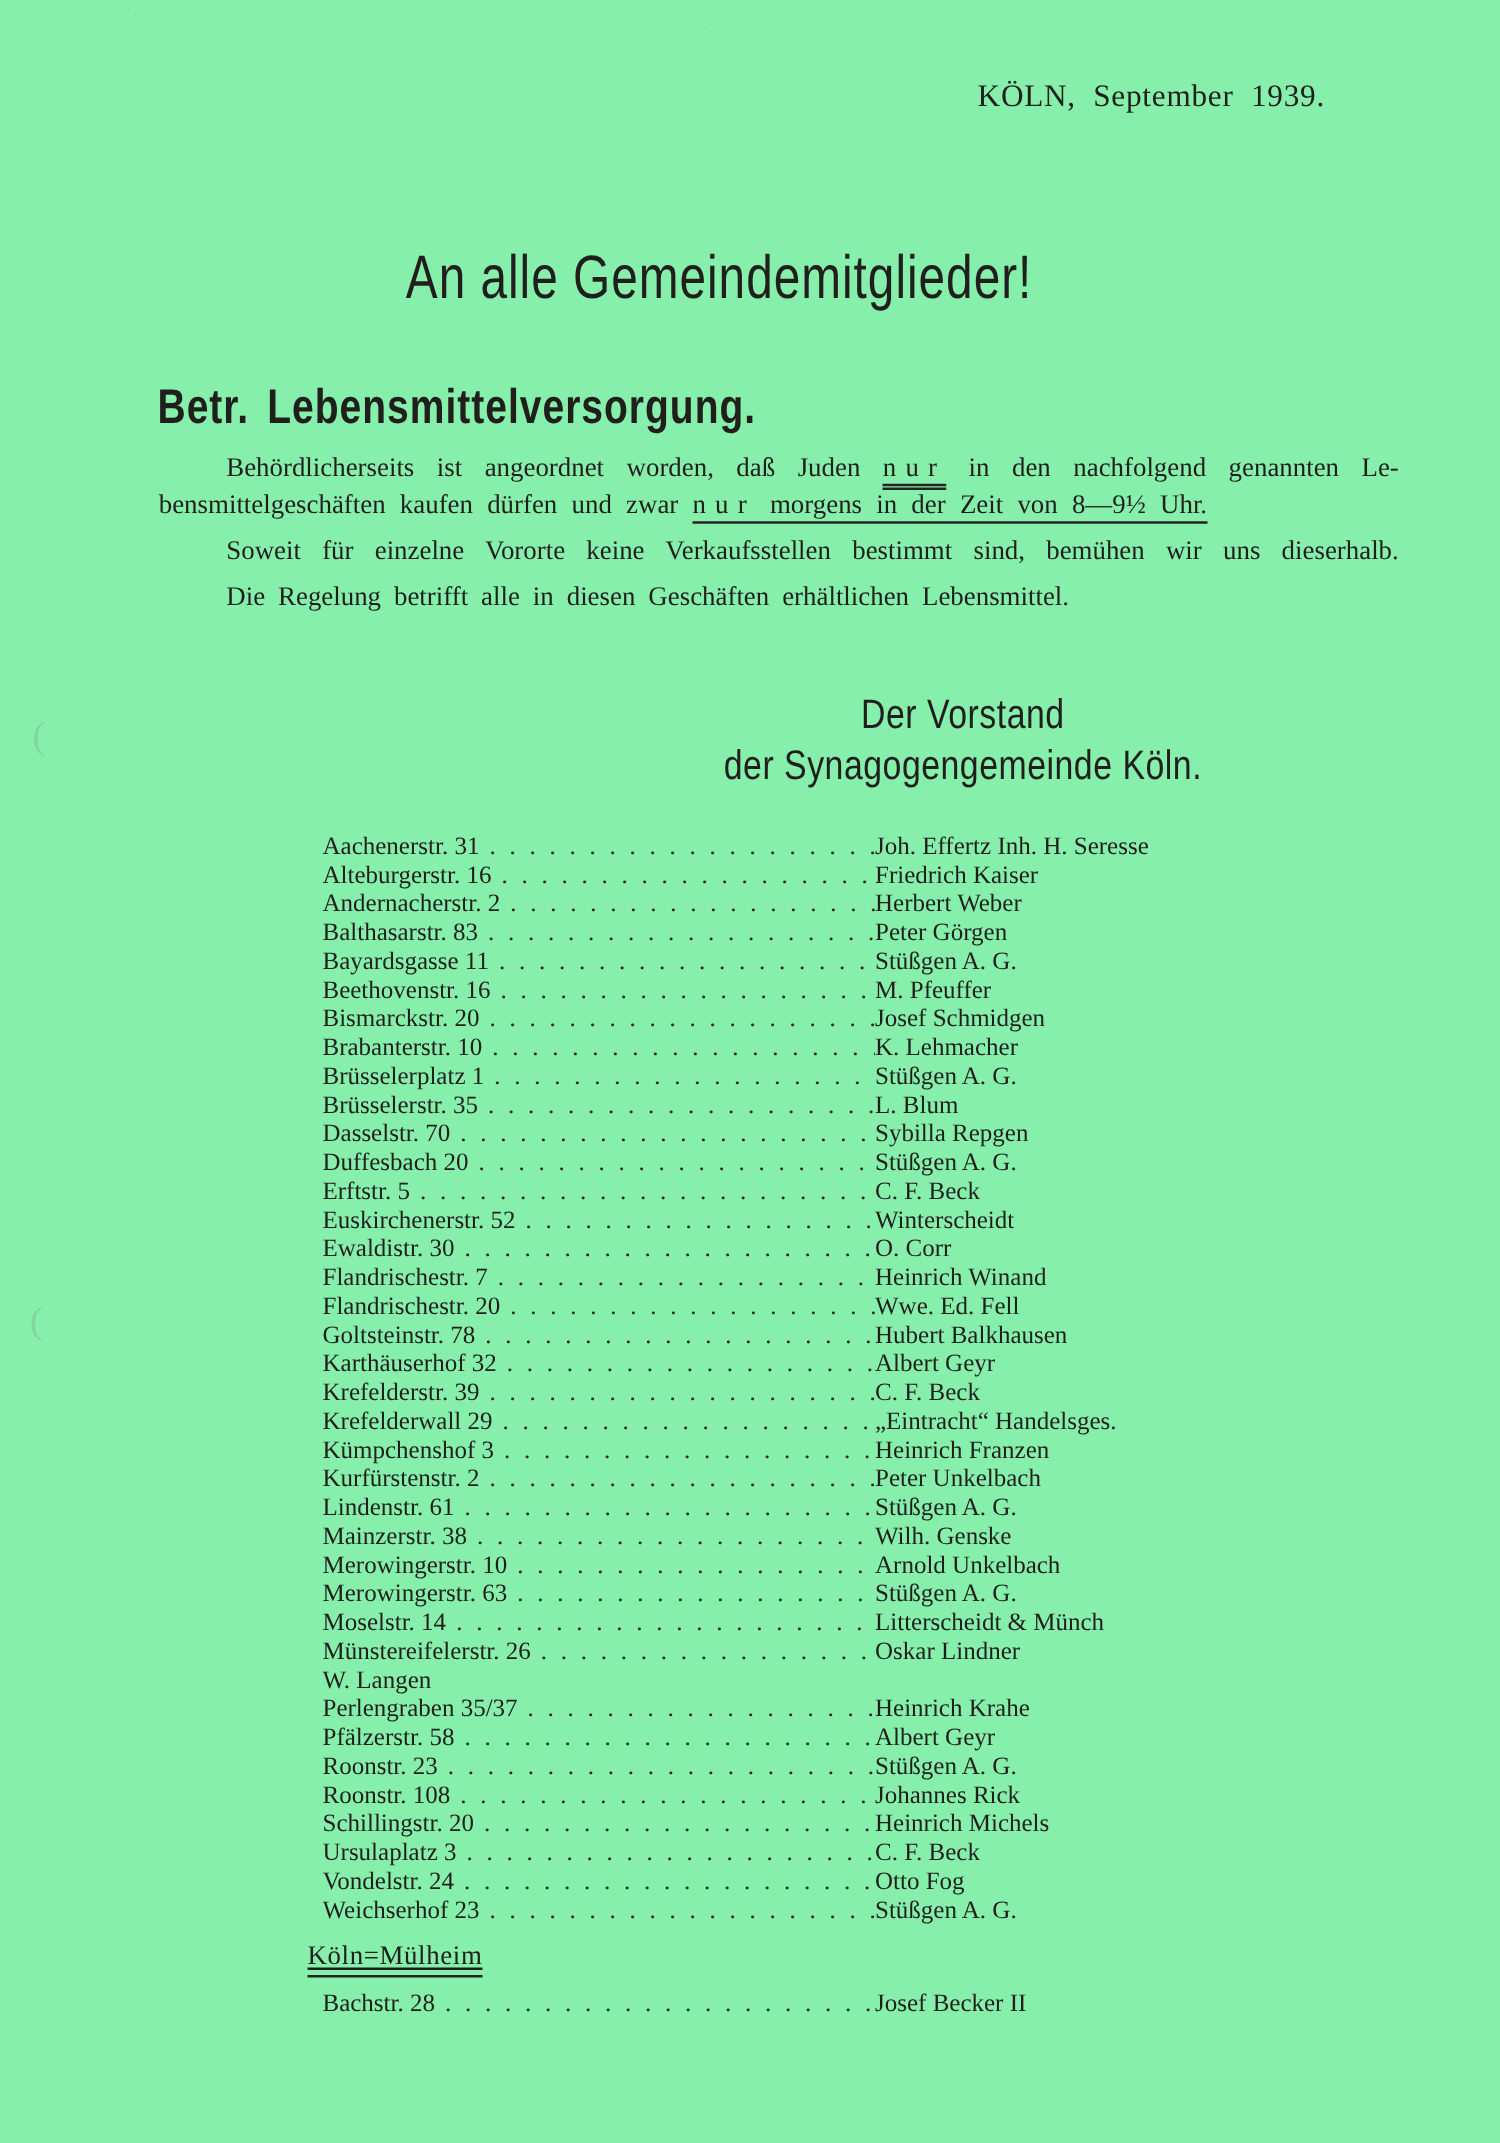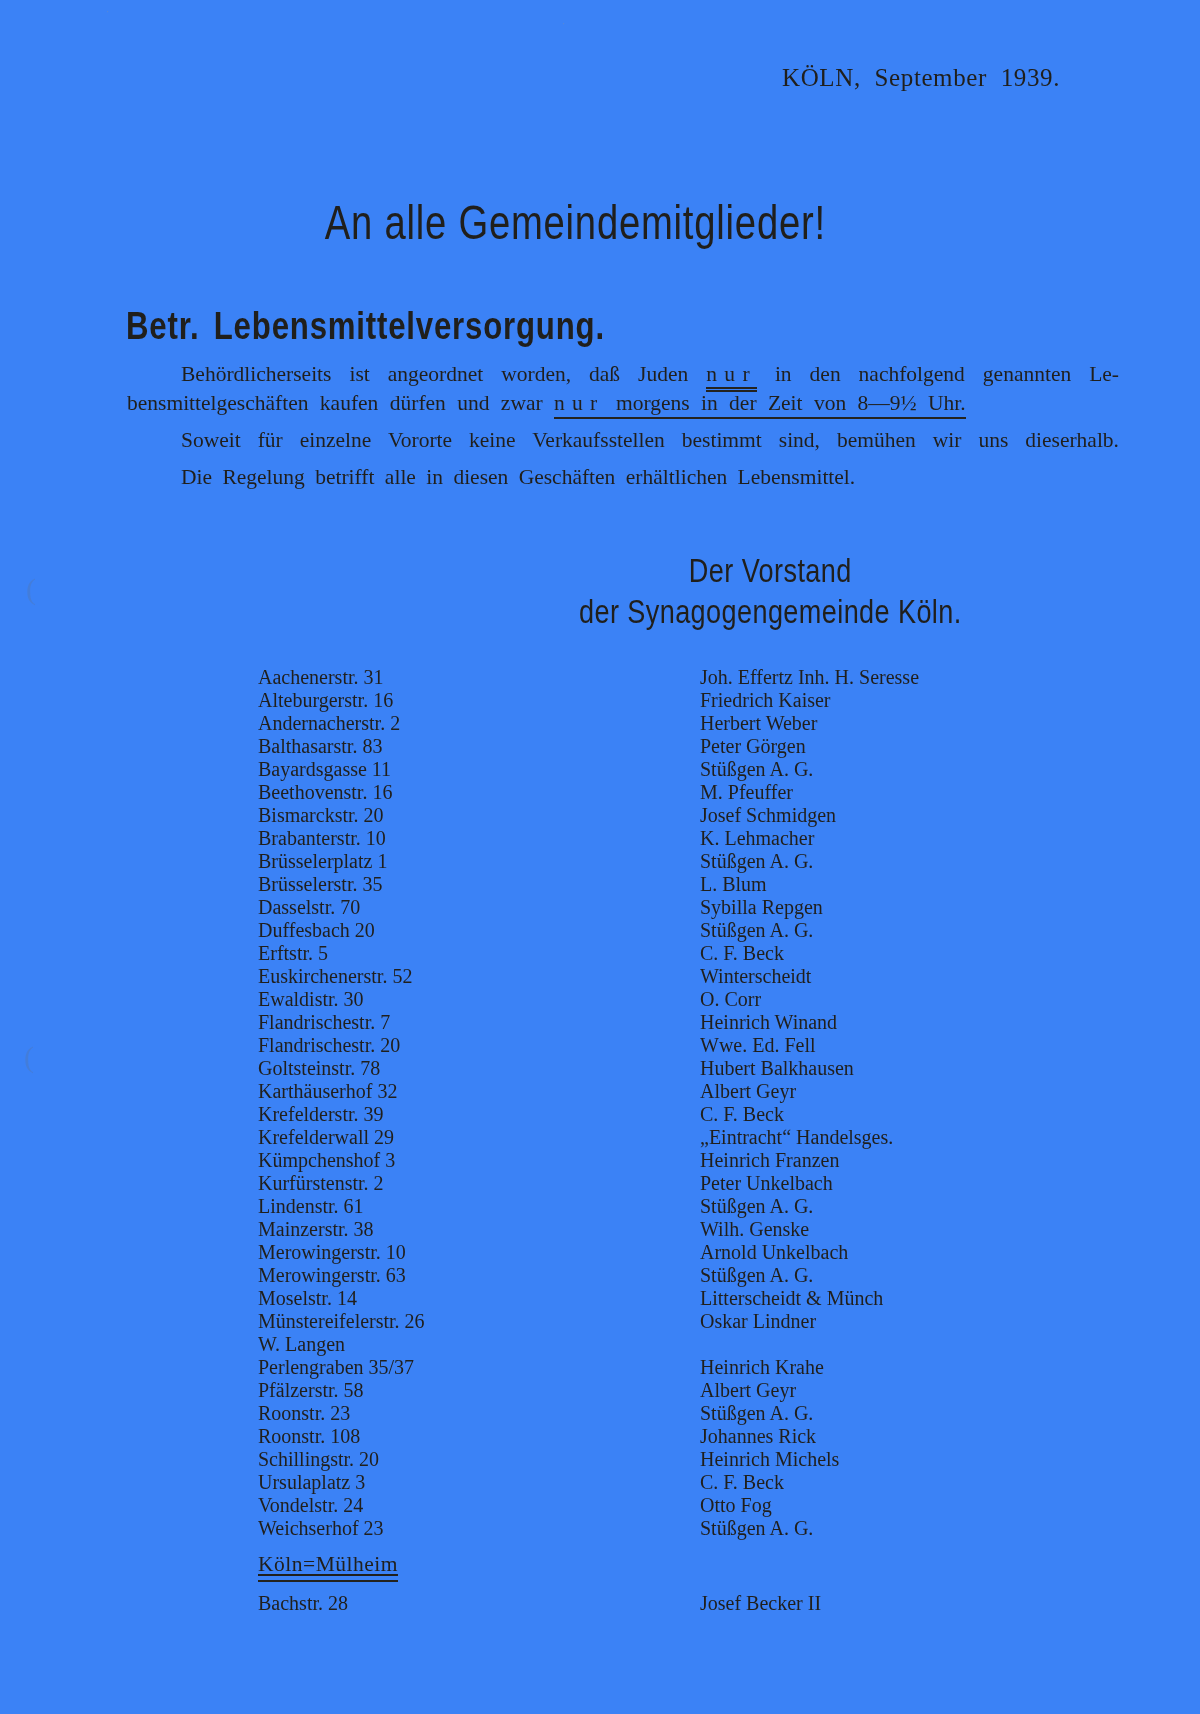--- a/index.html
+++ b/index.html
@@ -1,18 +1,18 @@
 <!DOCTYPE html>
 <html lang="de"><head>
 <meta charset="utf-8">
 <style>
   html,body { margin:0; padding:0; background:#d8d5cf; }
   .page {
     position:relative; width:1200px; height:1714px;
-    background:#3b82f6; overflow:hidden;
+    background:#86efac; overflow:hidden;
     color:#201f1c;
     font-family:"Liberation Serif","DejaVu Serif",serif;
   }
   
   .speck { position:absolute; color:#9a978f; opacity:.35; font-size:10px; }
   .paren { position:absolute; color:#6b6861; opacity:.18; font-size:30px;
            font-family:"Liberation Serif",serif; }
   .paren::before { content:"("; }
   .speck::before { content:"·"; }
 
@@ -58,31 +58,31 @@
   .sig-line { display:block; }
   .sig-inner {
     display:inline-block; transform:scaleX(.82); transform-origin:center;
     font-size:33px; line-height:41px; font-weight:400; letter-spacing:.5px; white-space:nowrap;
   }
 
   
   .store-list { position:absolute; top:666px; left:258px; width:770px; font-size:20px; }
   .section-list { position:absolute; top:1592px; left:258px; width:790px; font-size:20px; }
   .row { display:flex; height:23px; line-height:23px; white-space:nowrap; }
-  .addr-wrap { width:442px; display:flex; overflow:hidden;flex-direction:column; }
+  .addr-wrap { width:442px; display:flex; overflow:hidden; }
   .addr { flex:0 0 auto; padding-right:8px; }
   .leader { flex:1 1 auto; overflow:hidden; color:#2a2925; }
   .leader::after {
     content:". . . . . . . . . . . . . . . . . . . . . . . . . . . . . . . . . . . .";
     letter-spacing:3px;
   }
   .name { flex:1 1 auto; overflow:hidden; }
 
   
-  .section-heading { position:absolute; top:1552px; left:258px; font-size:21.5px; }
+  .section-heading { position:absolute; top:1552px; left:246px; font-size:21.5px; }
   .section-heading-inner {
     display:inline-block;
     text-decoration:underline; text-underline-offset:3px;
     border-bottom:2.5px solid #24231f; padding-bottom:3px;
     letter-spacing:.5px;
   }
 </style>
 </head>
 <body>
 

